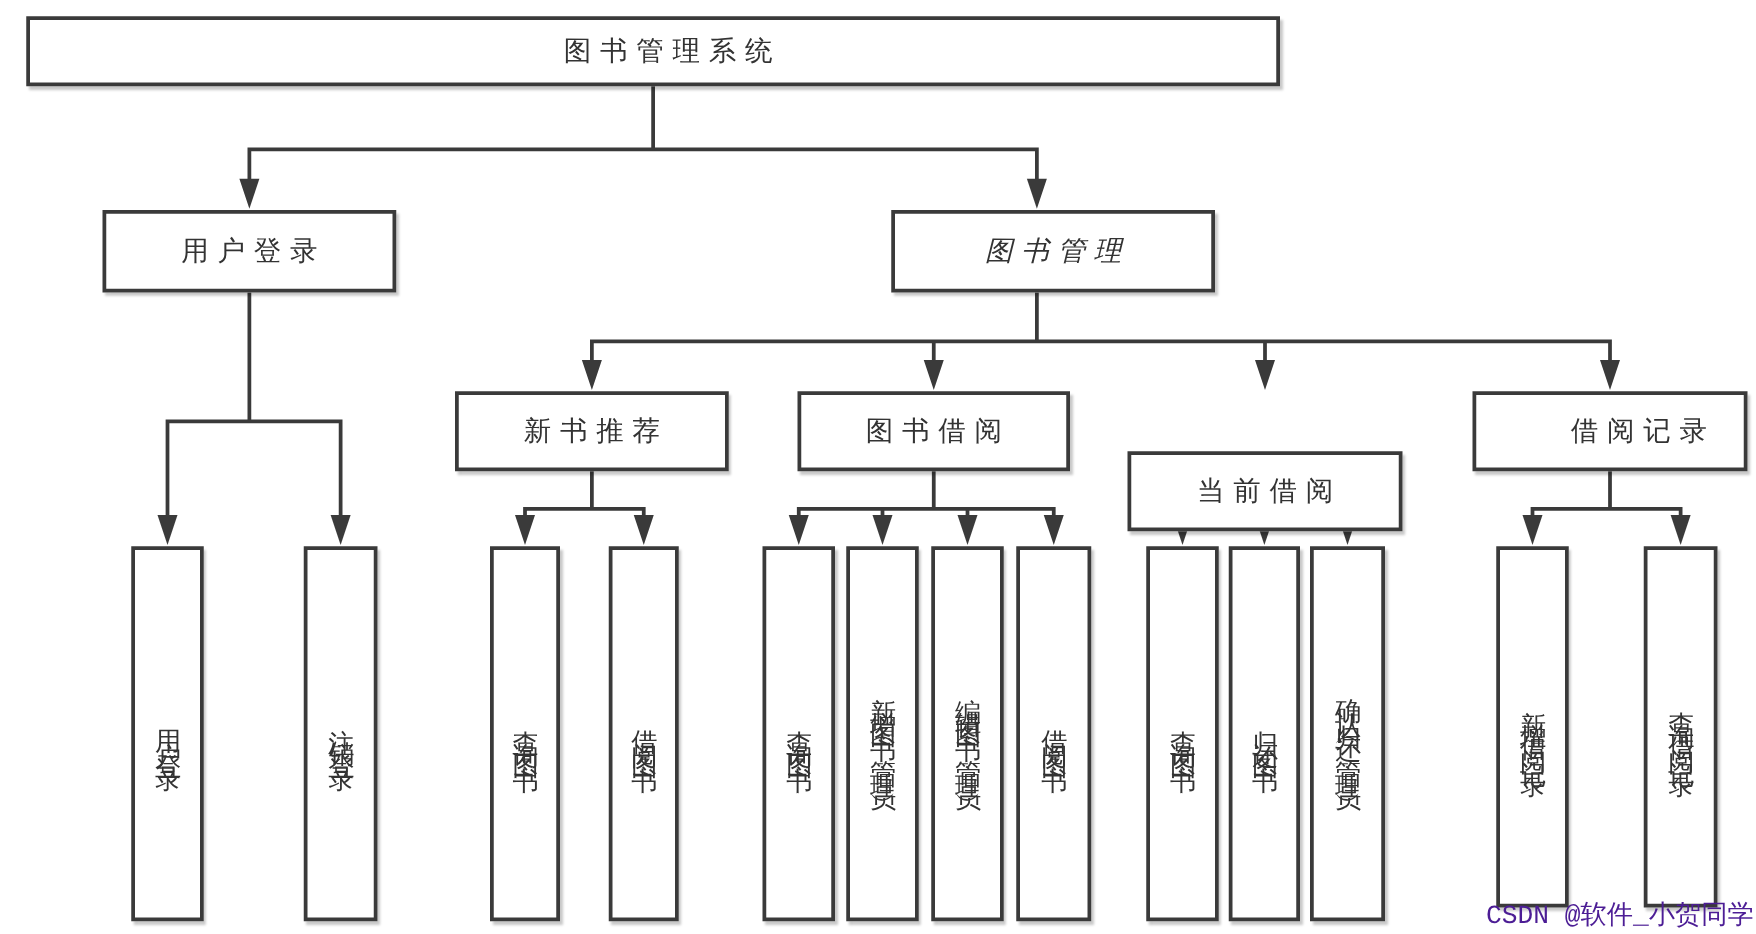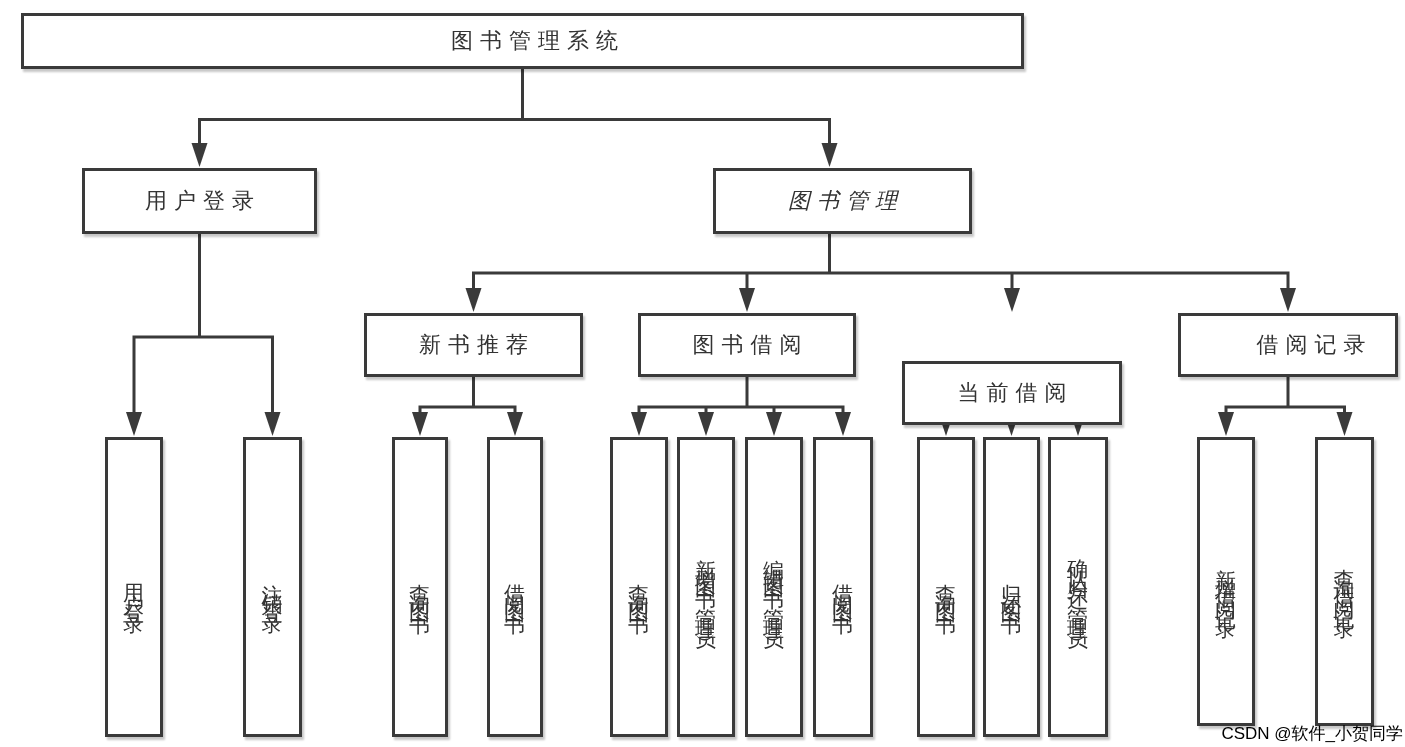--- a/index.html
+++ b/index.html
@@ -33,24 +33,25 @@
     text-orientation:mixed;
     font-size:21px;
     letter-spacing:10px;
     line-height:1;
     color:#333333;
     white-space:nowrap;
   }
   .watermark{
     position:absolute;
     right:2px;bottom:2px;
-    font-size:17px;
-    color:#000000;
+    font-size:21px;
+    color:#4c1d95;
     z-index:3;
     white-space:nowrap;
+    font-family:Liberation Mono, monospace;
   }
 </style>
 </head>
 <body>
 
 <div class="stage">
 
   <svg class="connectors" width="1405" height="747" viewBox="0 0 1405 747" aria-hidden="true">
 
     <path d="M522.5 66 V119.5 M199.5 119.5 H829.5 M199.5 118 V145 M829.5 118 V145" fill="none" stroke="#3a3a3a" stroke-width="3"></path>

